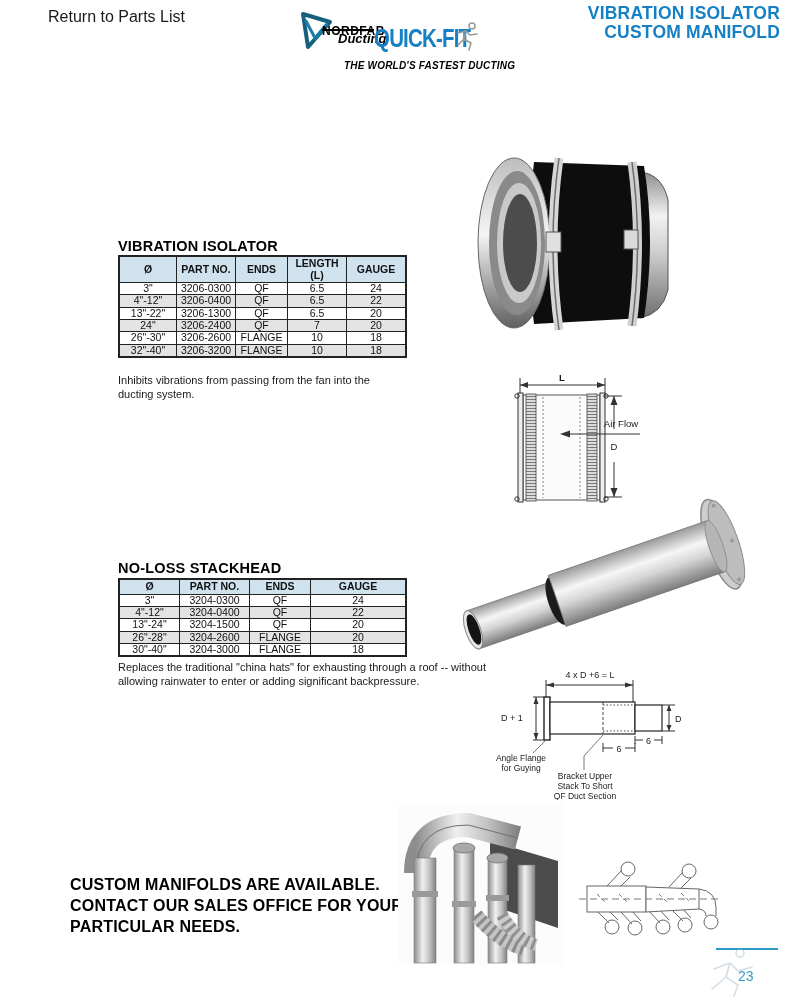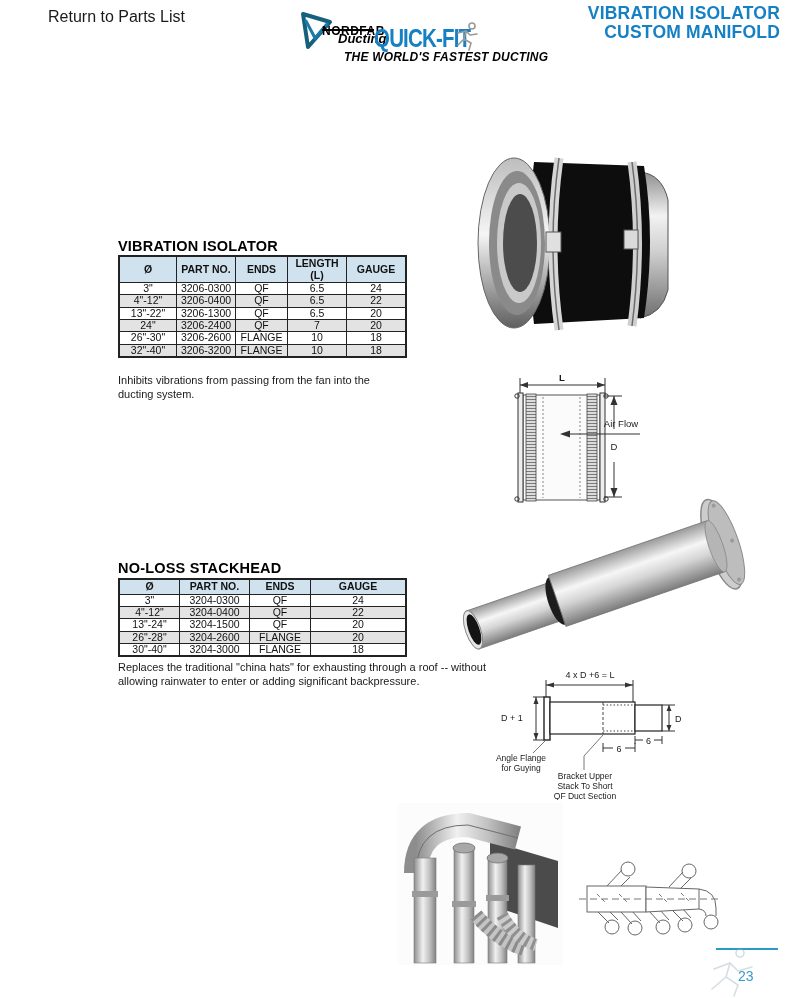--- a/index.html
+++ b/index.html
@@ -8,21 +8,21 @@
   .abs{position:absolute;}
 
   
   .return-link{left:48px;top:8px;font-size:16px;color:#1a1a1a;cursor:pointer;}
   .brand{left:298px;top:8px;width:200px;height:60px;}
   .nordfab-name{left:322px;top:24px;font-size:12px;font-weight:bold;letter-spacing:.5px;color:#000;}
   .nordfab-rule{left:322px;top:29px;width:52px;height:2px;background:#000;}
   .ducting{left:338px;top:31px;font-size:13px;font-weight:bold;font-style:italic;color:#000;}
   .quickfit{left:374px;top:24px;font-size:25px;font-weight:bold;color:#1580c4;
             transform:scaleX(.82);transform-origin:left top;letter-spacing:-1px;}
-  .tagline{left:344px;top:50px;font-size:12px;font-weight:bold;font-style:italic;color:#000;letter-spacing:.2px;}
+  .tagline{left:344px;top:60px;font-size:10px;font-weight:bold;font-style:italic;color:#000;letter-spacing:.2px;}
   .page-titles{right:20px;top:4px;text-align:right;color:#1580c4;font-weight:bold;
                font-size:17.5px;line-height:19px;letter-spacing:.2px;}
 
   
   .sec-heading{font-size:14.5px;font-weight:bold;color:#000;letter-spacing:.2px;}
   .caption{font-size:11px;color:#1a1a1a;line-height:1.25;}
 
   
   table.spec{border-collapse:collapse;border:2px solid #222;background:#fff;
              font-size:10.5px;text-align:center;table-layout:fixed;}
@@ -322,20 +322,25 @@
 
     <line x1="67" y1="81" x2="55" y2="93" stroke="#555" stroke-width=".8"></line>
     <text x="43" y="101" font-size="8.5" text-anchor="middle">Angle Flange</text>
     <text x="43" y="111" font-size="8.5" text-anchor="middle">for Guying</text>
     <polyline points="125,75 106,96 106,110" fill="none" stroke="#555" stroke-width=".8"></polyline>
     <text x="107" y="119" font-size="8.5" text-anchor="middle">Bracket Upper</text>
     <text x="107" y="129" font-size="8.5" text-anchor="middle">Stack To Short</text>
     <text x="107" y="139" font-size="8.5" text-anchor="middle">QF  Duct Section</text>
   </svg>
 
+  <div class="abs manifold-note">
+    <div>CUSTOM MANIFOLDS ARE AVAILABLE.</div>
+    <div>CONTACT OUR SALES OFFICE FOR YOUR</div>
+    <div>PARTICULAR NEEDS.</div>
+  </div>
 
   <svg class="abs" style="left:398px;top:803px" width="165" height="162" viewBox="0 0 165 162">
     <defs>
       <linearGradient id="pipeG" x1="0" y1="0" x2="1" y2="0">
         <stop offset="0" stop-color="#8d8d8d"></stop>
           <stop offset=".4" stop-color="#f0f0f0"></stop>
         <stop offset=".7" stop-color="#c2c2c2"></stop>
           <stop offset="1" stop-color="#828282"></stop>
       </linearGradient>
     </defs>

